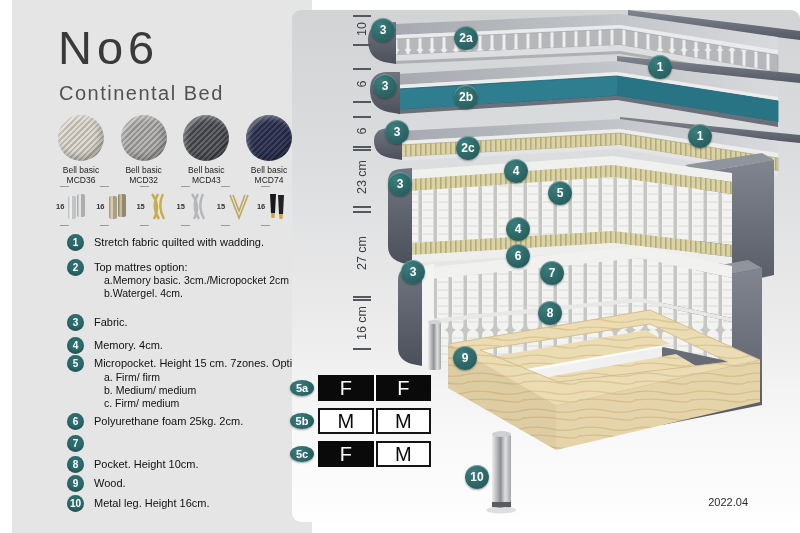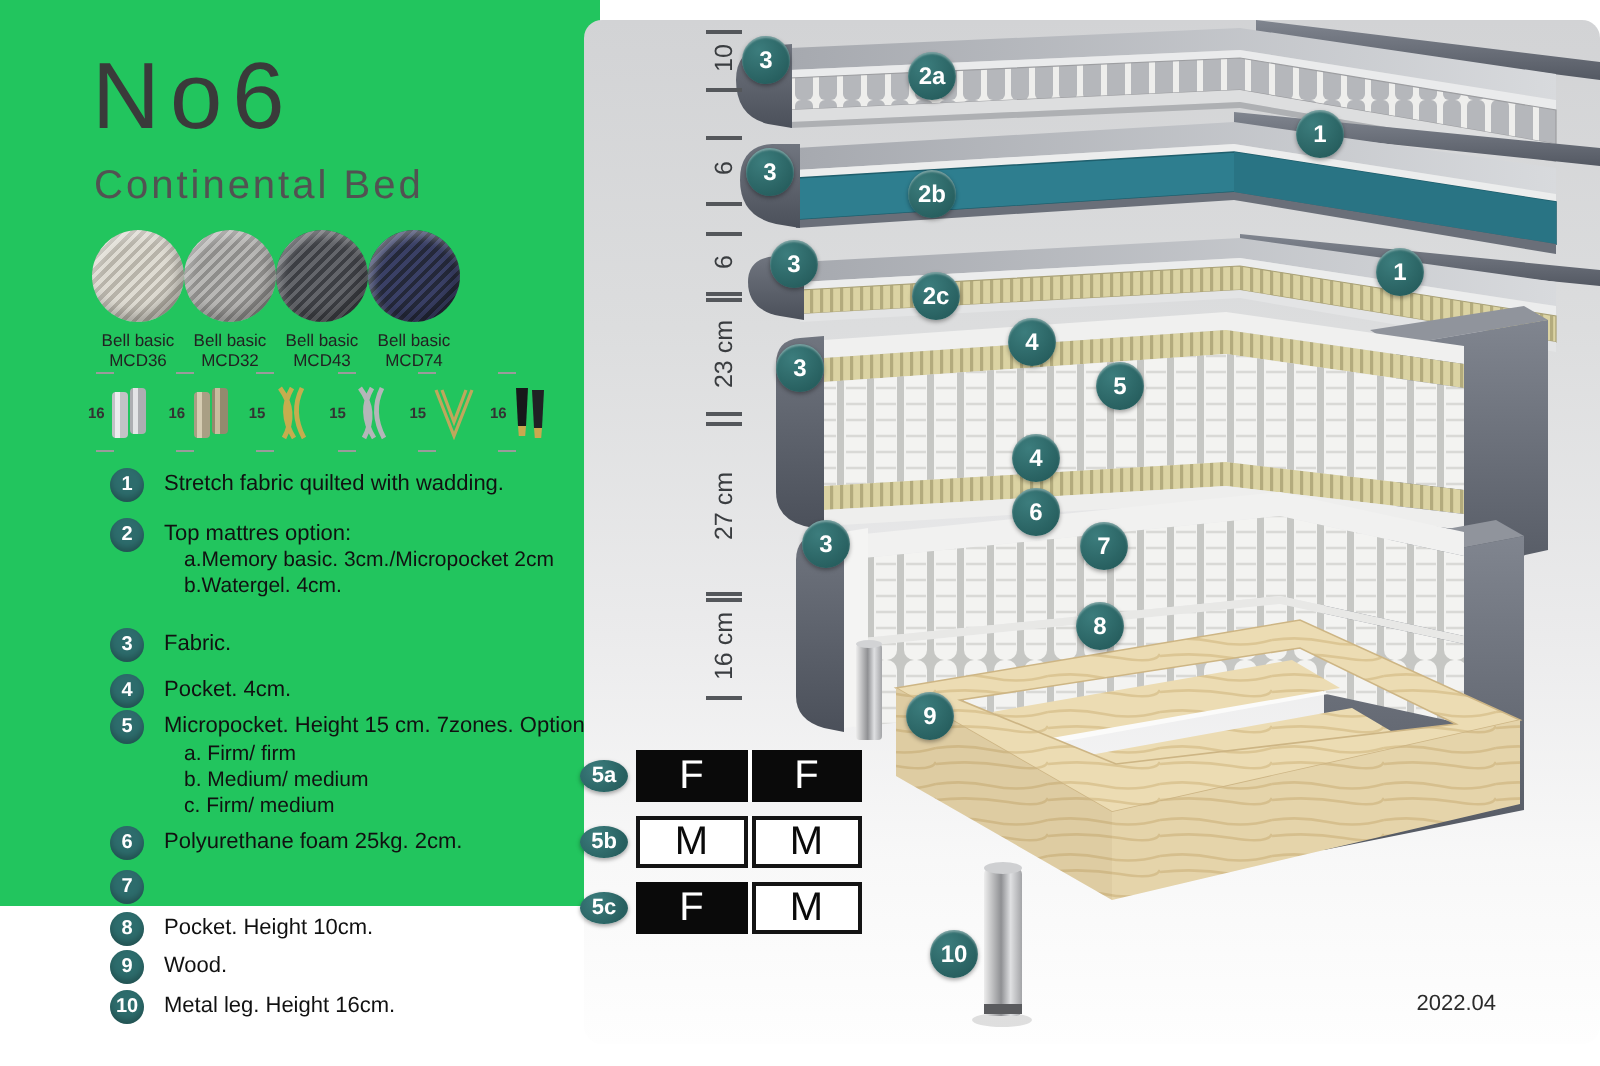--- a/index.html
+++ b/index.html
@@ -1,26 +1,26 @@
 <!DOCTYPE html>
 <html><head>
 <meta charset="utf-8">
 <style>
   html,body{margin:0;padding:0;width:800px;height:533px;background:#ffffff;
     font-family:"Liberation Sans","DejaVu Sans",sans-serif;overflow:hidden;}
   .stage{position:relative;width:800px;height:533px;background:#fff;}
 
   
-  .panel{position:absolute;left:0;top:0;width:300px;height:453px;background:#22c55e;}
+  .panel{position:absolute;left:12px;top:0;width:300px;height:533px;background:#e5e5e5;}
   .title{position:absolute;left:46px;top:20px;font-size:47px;font-weight:300;
     letter-spacing:5px;color:#3a3a3a;}
   .subtitle{position:absolute;left:47px;top:82px;font-size:20px;font-weight:300;
     letter-spacing:1.5px;color:#525252;}
 
-  .swatches{position:absolute;left:46px;top:115px;width:234px;display:flex;justify-content:flex-start;}
+  .swatches{position:absolute;left:46px;top:115px;width:234px;display:flex;justify-content:space-between;}
   .swatch{width:46px;text-align:center;}
   .swatch .disc{width:46px;height:46px;border-radius:50%;margin:0 auto;
     box-shadow:inset -3px -4px 6px rgba(0,0,0,.25), inset 2px 3px 5px rgba(255,255,255,.35);}
   .d-mcd36{background:#cfccc3 repeating-linear-gradient(135deg,#dedbd2 0 2px,#b7b3a9 2px 4px);}
   .d-mcd32{background:#a7a6a4 repeating-linear-gradient(135deg,#b8b7b5 0 2px,#8e8d8b 2px 4px);}
   .d-mcd43{background:#54565a repeating-linear-gradient(135deg,#63656a 0 2px,#3c3e43 2px 4px);}
   .d-mcd74{background:#2f3452 repeating-linear-gradient(135deg,#3a4066 0 2px,#242839 2px 4px);}
   .d-roma{background:#f3f4f5;border:1px solid #c9cbcd;box-shadow:inset -2px -3px 6px rgba(0,0,0,.08);}
   .swatch .lbl{margin-top:4px;font-size:8.5px;line-height:10px;color:#222;white-space:nowrap;}
 
@@ -175,21 +175,21 @@
         <span class="ftxt">Top mattres option:</span>
       </div>
       <div class="fsub" style="top:274px">a.Memory basic. 3cm./Micropocket 2cm</div>
       <div class="fsub" style="top:287px">b.Watergel. 4cm.</div>
       <div class="feat" style="top:314px">
         <span class="fnum">3</span>
         <span class="ftxt">Fabric.</span>
       </div>
       <div class="feat" style="top:337px">
         <span class="fnum">4</span>
-        <span class="ftxt">Pocket. 4cm.</span>
+        <span class="ftxt">Memory. 4cm.</span>
       </div>
       <div class="feat" style="top:355px">
         <span class="fnum">5</span>
         <span class="ftxt">Micropocket. Height 15 cm. 7zones. Option:</span>
       </div>
       <div class="fsub" style="top:371px">a. Firm/ firm</div>
       <div class="fsub" style="top:384px">b. Medium/ medium</div>
       <div class="fsub" style="top:397px">c. Firm/ medium</div>
       <div class="feat" style="top:413px">
         <span class="fnum">6</span>

